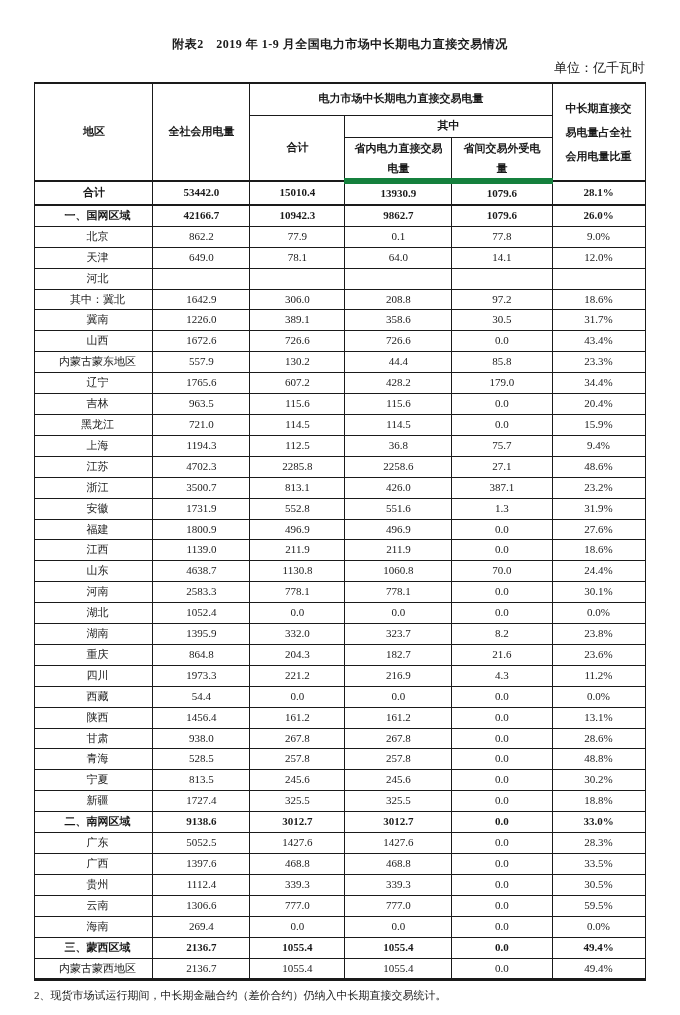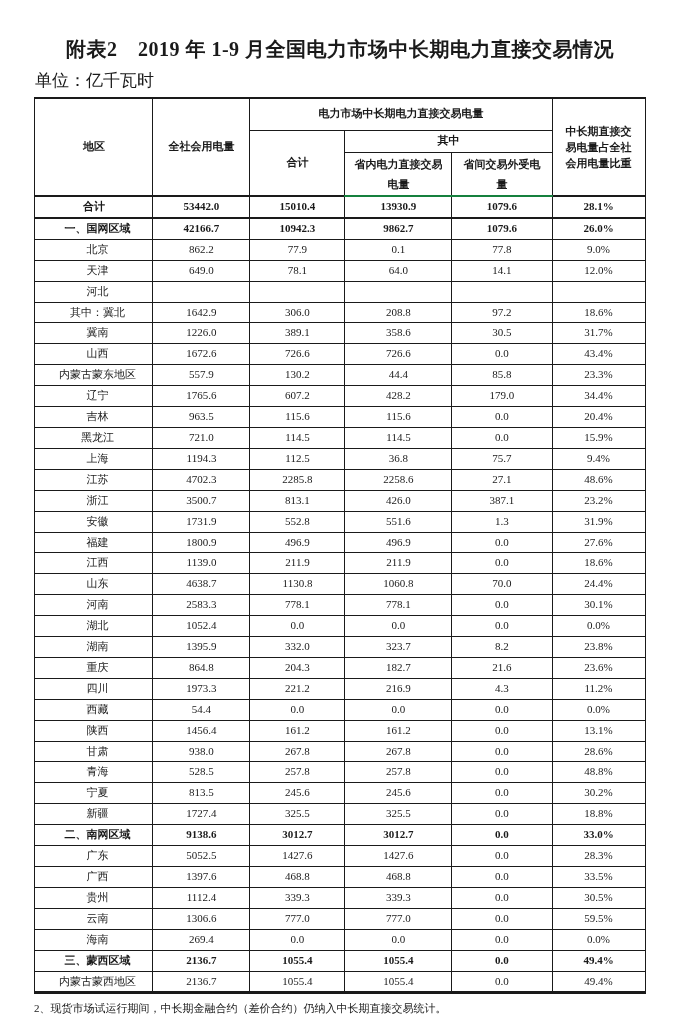--- a/index.html
+++ b/index.html
@@ -13,30 +13,30 @@
     position: relative;
     width: 680px;
     height: 1015px;
     box-sizing: border-box;
     background: #ffffff;
     padding-top: 36px;
     overflow: hidden;
   }
   .title {
     text-align: center;
-    font-size: 20px;
+    font-size: 12px;
     font-weight: bold;
     letter-spacing: 0.5px;
     margin: 0 0 6px 0;
   }
   .unit-row {
     width: 610px;
     margin: 0 auto 5px auto;
-    text-align: left;
-    font-size: 17px;
+    text-align: right;
+    font-size: 13px;
   }
   table.main {
     width: 610px;
     margin: 0 auto;
     border-collapse: collapse;
     table-layout: fixed;
     font-size: 11px;
     border-top: 2px solid #1a1a1a;
     border-bottom: 3px solid #1a1a1a;
   }
@@ -49,22 +49,22 @@
     font-weight: bold;
     text-align: center;
     vertical-align: middle;
     padding: 0;
     line-height: 1.8;
   }
   tr.hrow1 { height: 32px; }
   tr.hrow2 { height: 22px; }
   tr.hrow3 { height: 44px; }
   thead { border-bottom: 2px solid #1a1a1a; }
-  tr.hrow3 th { border-bottom: 2px solid #15803d; }
-  th.th-share { padding: 0 12px; line-height: 16px; margin-left: 40px; }
+  tr.hrow3 th { border-bottom: 6px solid #15803d; }
+  th.th-share { padding: 0 12px; line-height: 24px; margin-left: 40px; }
   th.th-sub   { padding: 0 8px;  line-height: 20px; }
   tbody td {
     height: 19.9px;
     line-height: 19.9px;
     padding: 0;
     white-space: nowrap;
   }
   tbody td.cell-label { text-align: center; padding-left: 7px; }
   tbody td.cell-value { text-align: center; }
   tr.row-total td { font-weight: bold; border-bottom: 2px solid #1a1a1a; }

